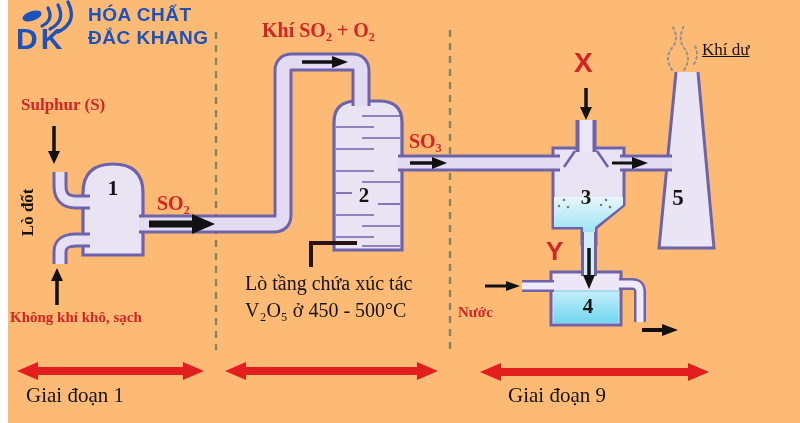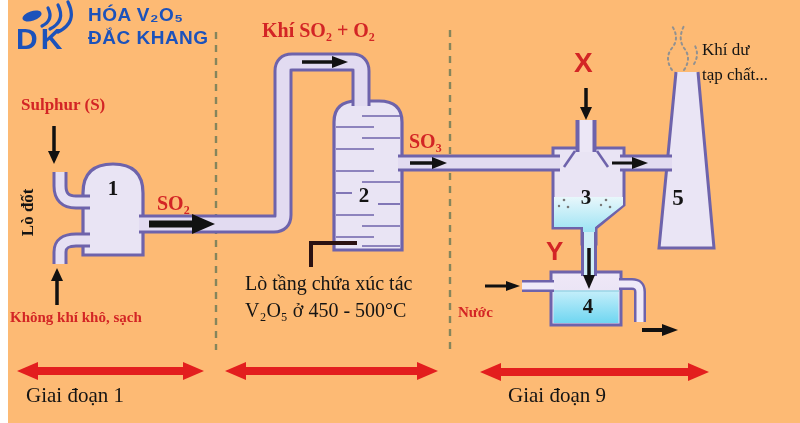--- a/index.html
+++ b/index.html
@@ -173,21 +173,21 @@
 
   <g stroke="#1c52bb" fill="none" stroke-width="3.2" stroke-linecap="round">
     <ellipse cx="24" cy="16" rx="10" ry="4.8" fill="#1c52bb" stroke="none" transform="rotate(-18 24 16)"></ellipse>
     <path d="M34,26 Q46,20 40,8"></path>
     <path d="M42,29 Q58,21 50,5"></path>
     <path d="M50,32 Q70,22 60,2"></path>
   </g>
 </svg>
 
 <div class="lbl sans blue" style="left:8px;top:22px;font-size:30px;letter-spacing:3px;">DK</div>
-<div class="lbl sans blue" style="left:80px;top:5px;font-size:19px;letter-spacing:0.5px;">HÓA V₂O₅</div>
+<div class="lbl sans blue" style="left:80px;top:5px;font-size:19px;letter-spacing:0.5px;">HÓA CHẤT</div>
 <div class="lbl sans blue" style="left:80px;top:28px;font-size:19px;letter-spacing:0.5px;">ĐẮC KHANG</div>
 
 <div class="lbl red" style="left:13px;top:96px;font-size:17px;">Sulphur (S)</div>
 <div class="lbl serif-b rot" style="left:-10px;top:203px;width:60px;font-size:17px;text-align:center;">Lò đốt</div>
 <div class="lbl red" style="left:2px;top:309px;font-size:15px;">Không khí khô, sạch</div>
 <div class="lbl vnum" style="left:93px;top:177px;">1</div>
 <div class="lbl red" style="left:149px;top:192px;font-size:20px;">SO₂</div>
 
 <div class="lbl red" style="left:254px;top:19px;font-size:20px;">Khí SO₂ + O₂</div>
 <div class="lbl vnum" style="left:344px;top:184px;">2</div>
@@ -196,21 +196,20 @@
   <div>Lò tầng chứa xúc tác</div>
   <div>V₂O₅ ở 450 - 500°C</div>
 </div>
 
 <div class="lbl sans red" style="left:566px;top:48px;font-size:28px;">X</div>
 <div class="lbl vnum" style="left:566px;top:186px;">3</div>
 <div class="lbl sans red" style="left:538px;top:237px;font-size:26px;">Y</div>
 <div class="lbl vnum" style="left:568px;top:295px;">4</div>
 <div class="lbl vnum" style="left:658px;top:185px;font-size:23px;">5</div>
 <div class="lbl red" style="left:450px;top:304px;font-size:15px;">Nước</div>
-<div class="lbl" style="left:694px;top:38px;font-size:17px;line-height:1.45;">
+<div class="lbl" style="left:694px;top:38px;font-size:17px;line-height:1.45;text-decoration:underline;">
   <div>Khí dư</div>
-  <div>tạp chất...</div>
 </div>
 
 <div class="lbl stage-lbl" style="left:18px;top:384px;">Giai đoạn 1</div>
 <div class="lbl stage-lbl" style="left:500px;top:384px;">Giai đoạn 9</div>
 
 </div>
 
 </body></html>

